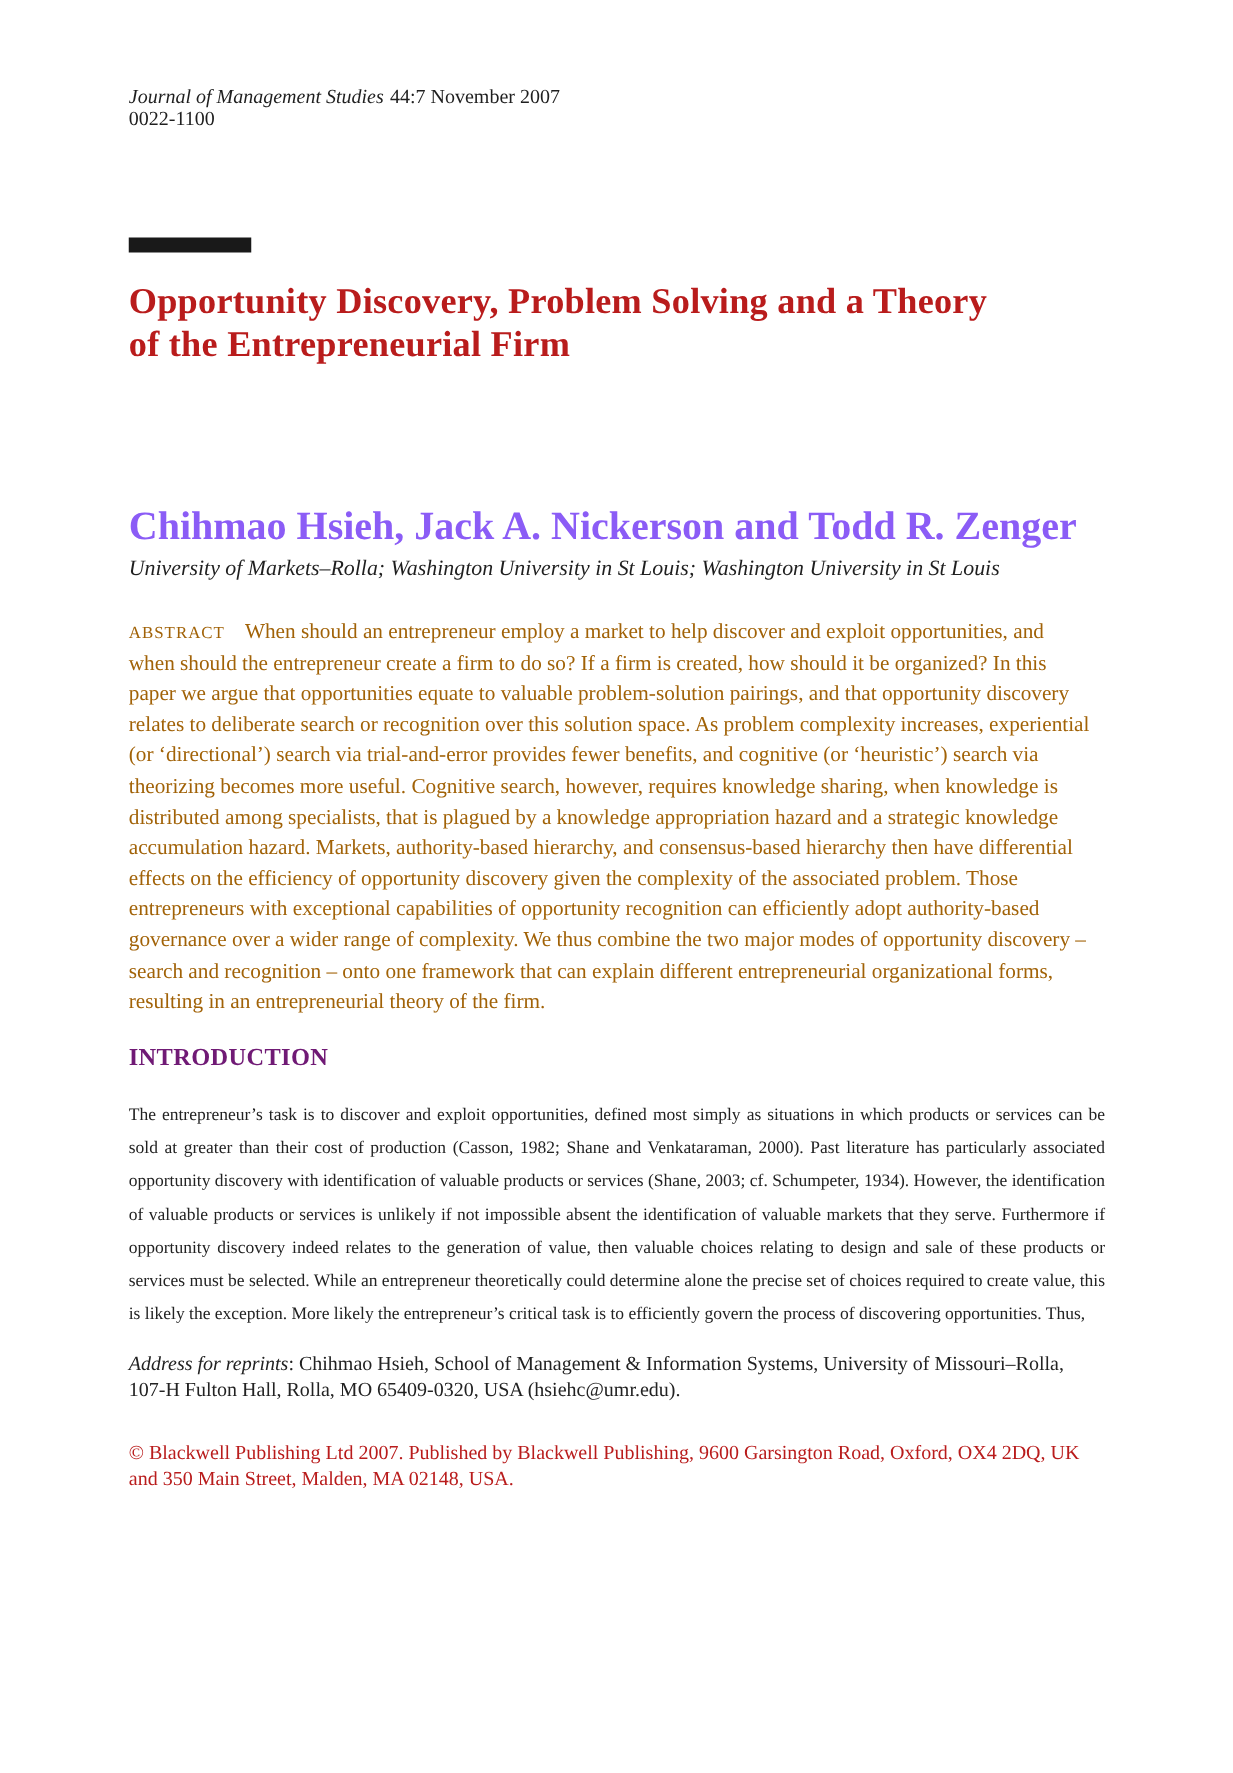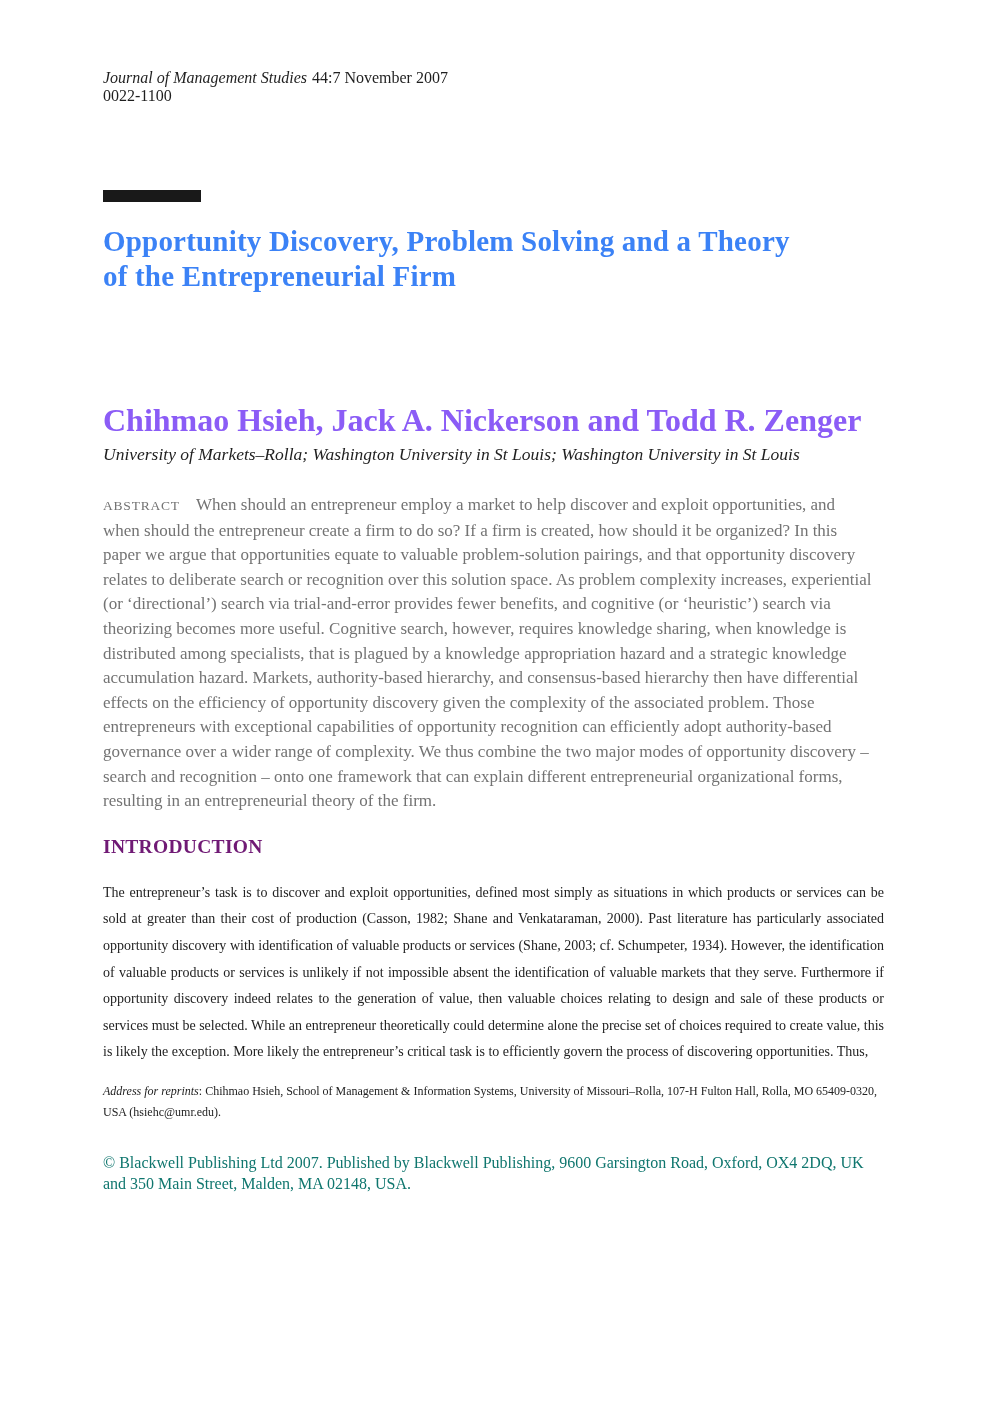--- a/index.html
+++ b/index.html
@@ -37,21 +37,21 @@
     margin-top: 85px;
     width: 98px;
     height: 12px;
     background: #191919;
   }
   .article-title {
     margin: 22px 0 12px 0;
     font-size: 29px;
     line-height: 35px;
     font-weight: 700;
-    color: #3b82f6;
+    color: #b91c1c;
     letter-spacing: 0.2px;
   }
   .article-title .tline {
     display: block;
   }
   .authors-line {
     margin-top: 112px;
     font-size: 32px;
     line-height: 29px;
     font-weight: 700;
@@ -61,21 +61,21 @@
     margin-top: 8px;
     font-size: 17.5px;
     line-height: 22px;
     font-style: italic;
   }
   .abstract {
     margin: 28px 12px 0 0;
     font-size: 17px;
     line-height: 24.6px;
     text-align: left;
-    color: #737373;
+    color: #a16207;
   }
   .abstract .abstract-label {
     font-size: 13.5px;
     letter-spacing: 0.8px;
     margin-right: 16px;
   }
   .section-heading {
     margin: 22px 0 0 0;
     font-size: 19.5px;
     line-height: 21px;
@@ -85,32 +85,32 @@
   }
   .body-para {
     margin: 23px 0 0 0;
     font-size: 14px;
     line-height: 26.6px;
     text-align: justify;
     color: #222222;
   }
   .footnote {
     margin-top: 15px;
-    font-size: 12px;
+    font-size: 16px;
     line-height: 21.5px;
     color: #222222;
   }
   .footnote .fn-label {
     font-style: italic;
   }
   .copyright {
     margin-top: 28px;
     font-size: 16px;
     line-height: 21.5px;
-    color: #0f766e;
+    color: #b91c1c;
   }
 </style>
 </head>
 <body>
 
 <div class="page">
 
   <div class="journal-line">
     <span class="jtitle">Journal of Management Studies</span><span class="jissue">44:7 November 2007</span>
   </div>

